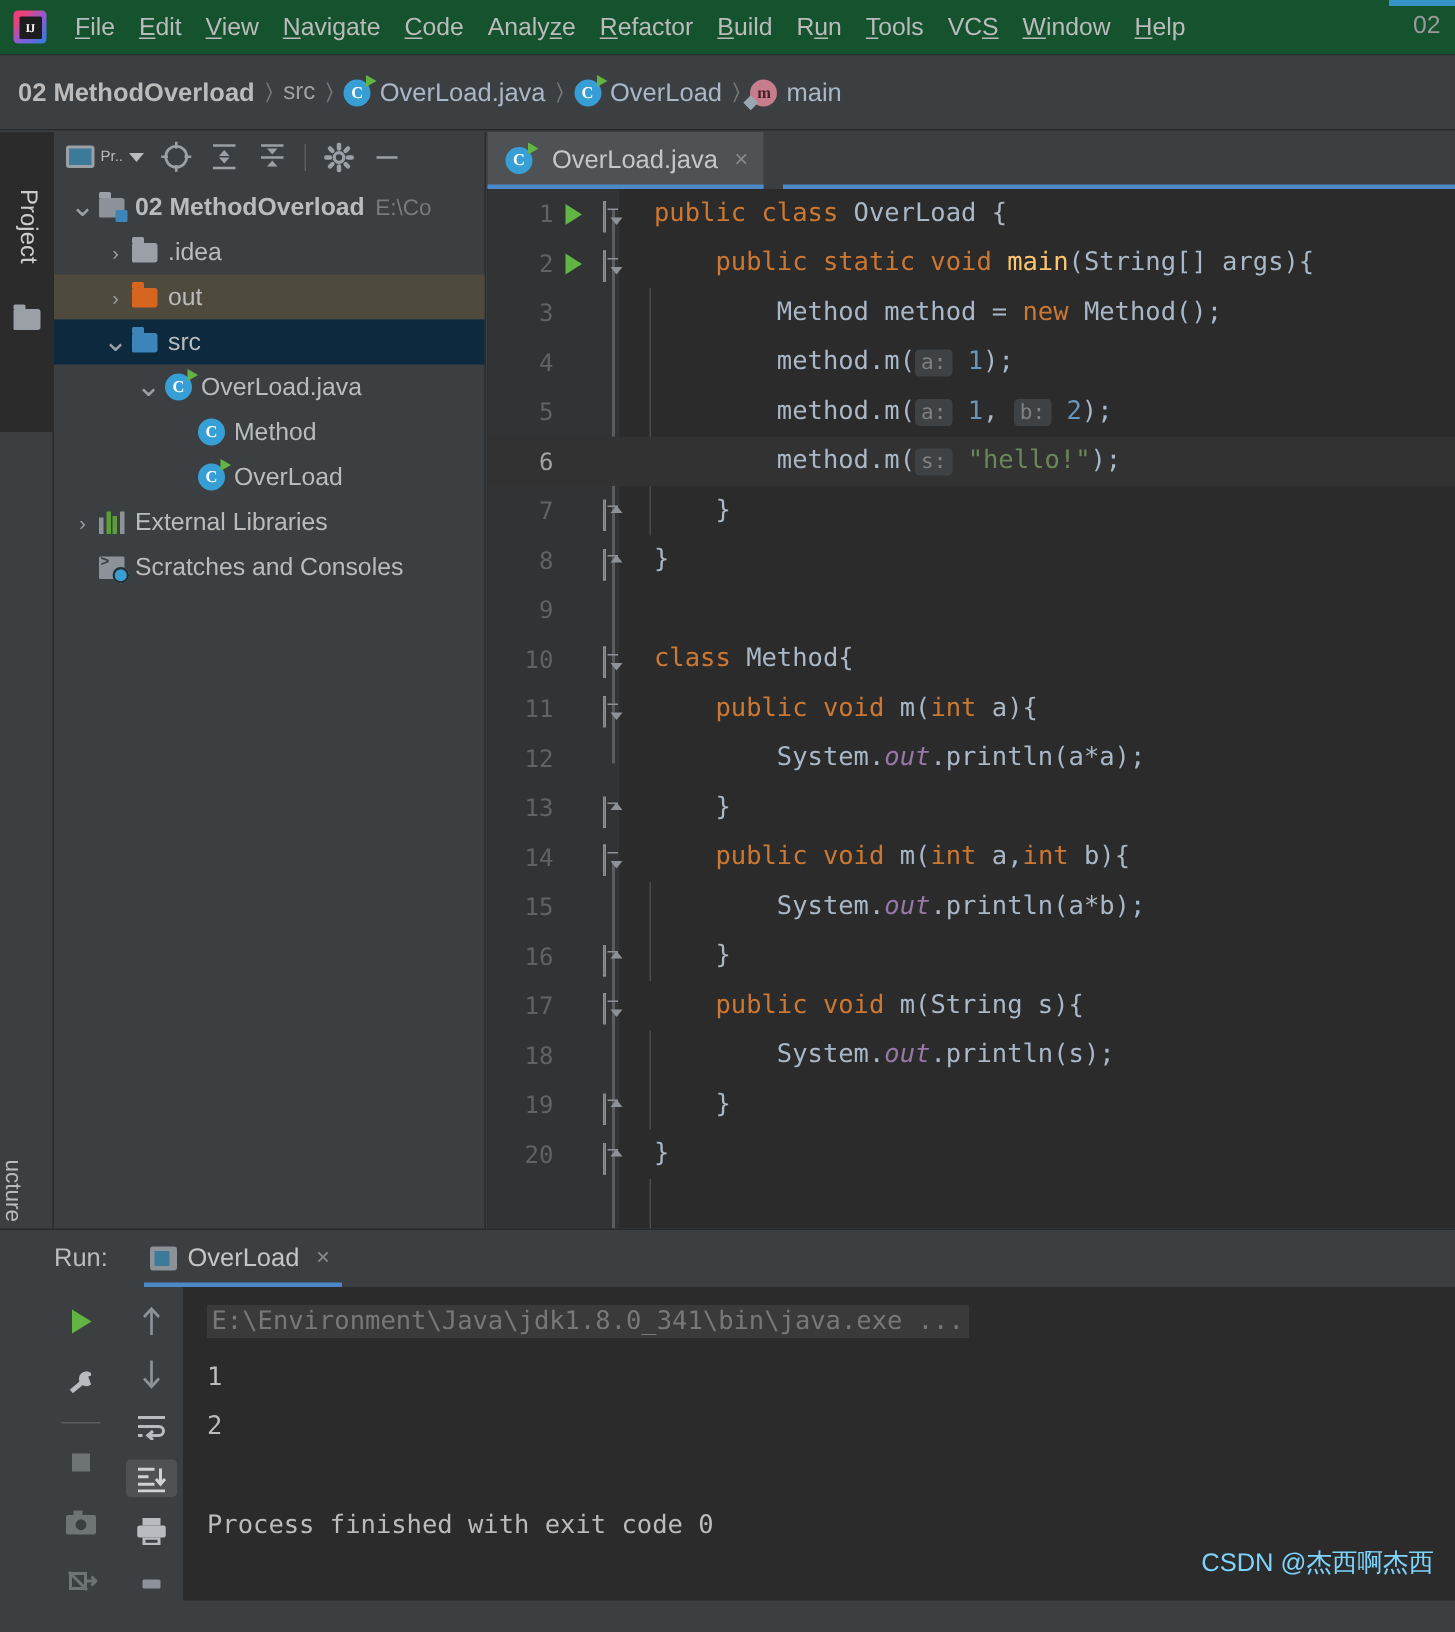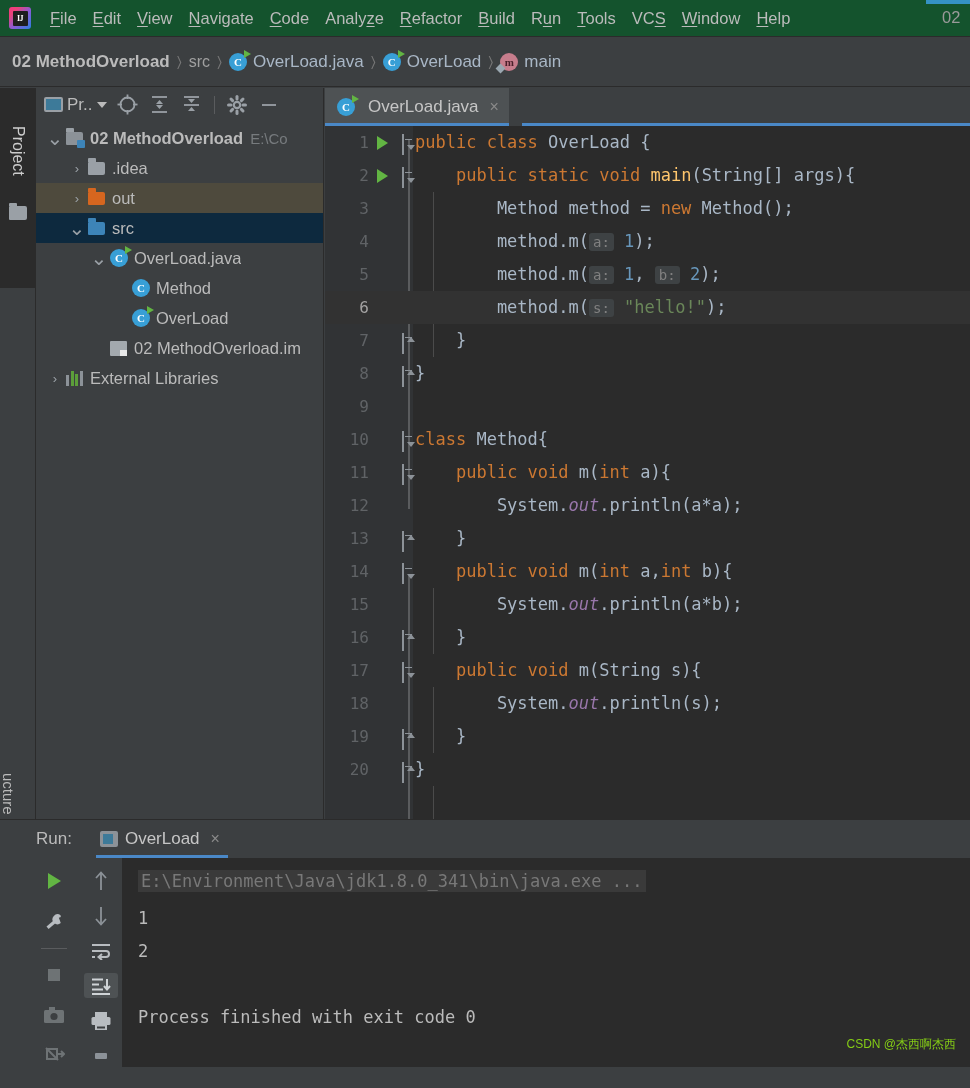--- a/index.html
+++ b/index.html
@@ -119,21 +119,21 @@
   }
   .pt-icon {
     width: 26px; height: 24px; display: flex; align-items: center;
     justify-content: center; cursor: default; position: relative;
   }
   .proj-sel { display: flex; align-items: center; gap: 4px; margin-right: 2px; }
   .proj-rect {
     width: 19px; height: 15px; border: 2px solid #9AA0A6; border-radius: 2px;
     background: #3D7A99; position: relative;
   }
-  .proj-label { color: #BBBBBB; font-size: 17px; }
+  .proj-label { color: #BBBBBB; font-size: 10px; }
   .caret-dn {
     width: 0; height: 0; border-left: 5px solid transparent;
     border-right: 5px solid transparent; border-top: 6px solid #BBBBBB;
   }
   .sep-v { width: 1px; height: 18px; background: #5A5C5E; margin: 0 3px; }
 
   .tree { padding-top: 2px; font-size: 16.5px; position: relative; }
   .tree-row {
     height: 30px; display: flex; align-items: center; color: #BBBBBB;
     white-space: nowrap; padding-right: 4px; cursor: default;
@@ -283,21 +283,21 @@
     width: 0; height: 0; border-left: 4px solid transparent;
     border-right: 4px solid transparent; border-bottom: 5px solid #8C9298;
   }
   .fold-line {
     position: absolute; left: 83px; width: 1.5px; background: #5A5C5E;
   }
   .indent-line {
     position: absolute; width: 1px; background: #4B4B4B;
   }
   .ctext {
-    position: absolute; left: 90px; line-height: 33px; color: #A9B7C6;
+    position: absolute; left: 111px; line-height: 33px; color: #A9B7C6;
   }
   .kw { color: #CC7832; }
   .num { color: #6897BB; }
   .str { color: #6A8759; }
   .fld { color: #9876AA; font-style: italic; }
   .hint {
     background: #3E4244; color: #808080; font-size: 14px;
     padding: 1px 4px; border-radius: 3px; font-style: normal;
   }
 
@@ -344,21 +344,21 @@
     position: absolute; left: 122px; top: 38px; right: 0; bottom: 0;
     background: #2B2B2B; font-family: "DejaVu Sans Mono", monospace;
     font-size: 17px; padding: 12px 12px 0 16px; overflow: hidden;
   }
   .console-cmd {
     color: #787878; background: #3A3A3A; display: inline-block;
     padding: 1px 3px; margin-bottom: 10px;
   }
   .console-line { color: #BBBBBB; line-height: 33px; }
   .watermark {
-    position: absolute; right: 14px; bottom: 14px; color: #84cc16; font-size: 12px;
+    position: absolute; right: 14px; bottom: 14px; color: #7dd3fc; font-size: 17px;
     font-family: "Liberation Sans", sans-serif;
     margin-left: 44px;
   }
 </style>
 </head>
 <body>
 
 <div id="app">
 
   <div class="menubar">
@@ -503,34 +503,34 @@
         <div class="tree-row" style="padding-left: 74px;">
           <span class="arrow none">›</span>
           <span class="ico-class-tree">C</span>
           <span class="tree-label">Method</span>
         </div>
         <div class="tree-row" style="padding-left: 74px;">
           <span class="arrow none">›</span>
           <span class="ico-class-tree run">C</span>
           <span class="tree-label">OverLoad</span>
         </div>
-        <div class="tree-row" style="padding-left: 52px;">
-          <span class="arrow none">›</span>
-          <span class="ico-mod"></span>
-          <span class="tree-label">02 MethodOverload.im</span>
-        </div>
         <div class="tree-row" style="padding-left: 8px;">
           <span class="arrow">›</span>
           <span class="ico-lib">
             <i></i>
             <i></i>
             <i></i>
             <i></i>
           </span>
           <span class="tree-label">External Libraries</span>
+        </div>
+        <div class="tree-row" style="padding-left: 8px;">
+          <span class="arrow none">›</span>
+          <span class="ico-scratch"></span>
+          <span class="tree-label">Scratches and Consoles</span>
         </div>
       </div>
     <div class="hscroll-track">
       <div class="hscroll-thumb"></div>
     </div>
   </div>
 
   <div class="editor-area">
     <div class="tabbar">
       <div class="tab">

